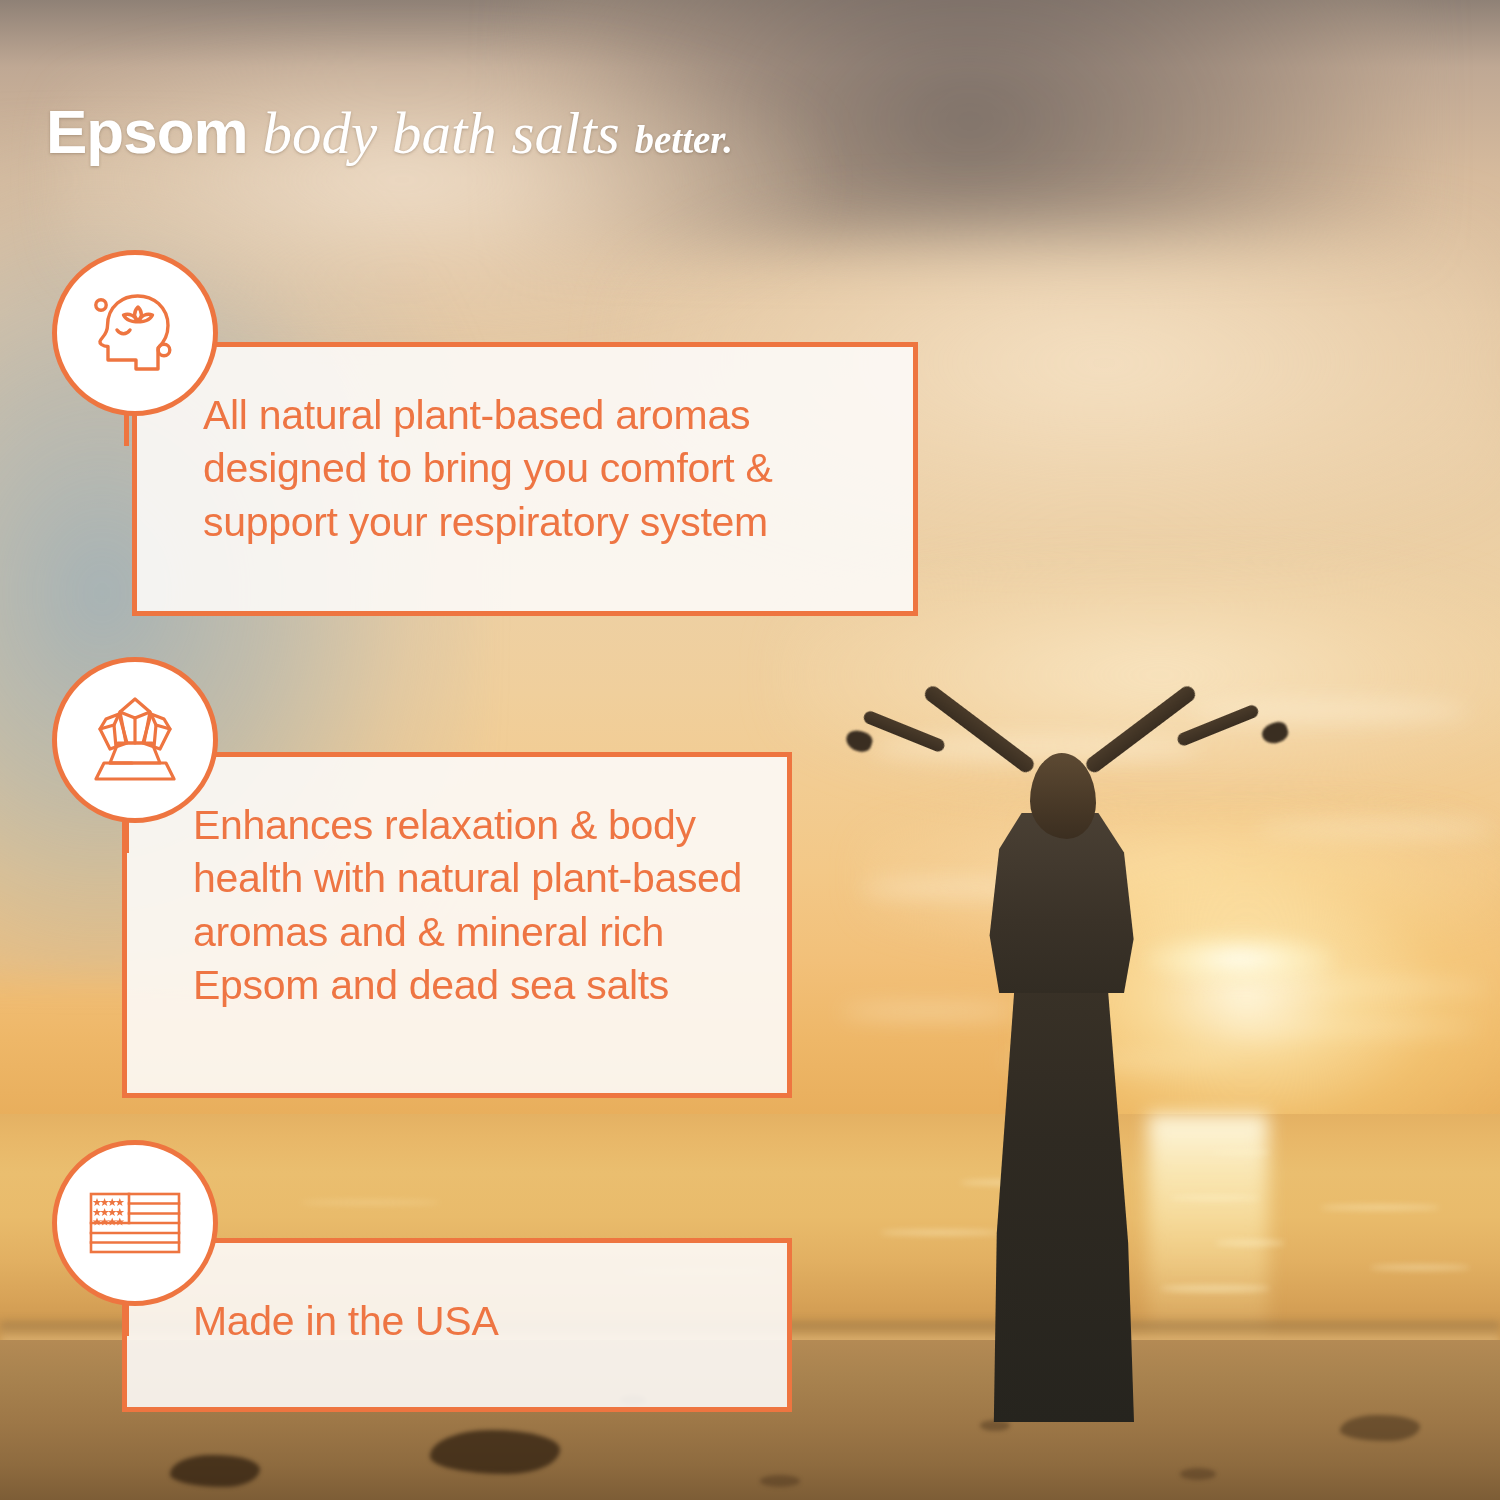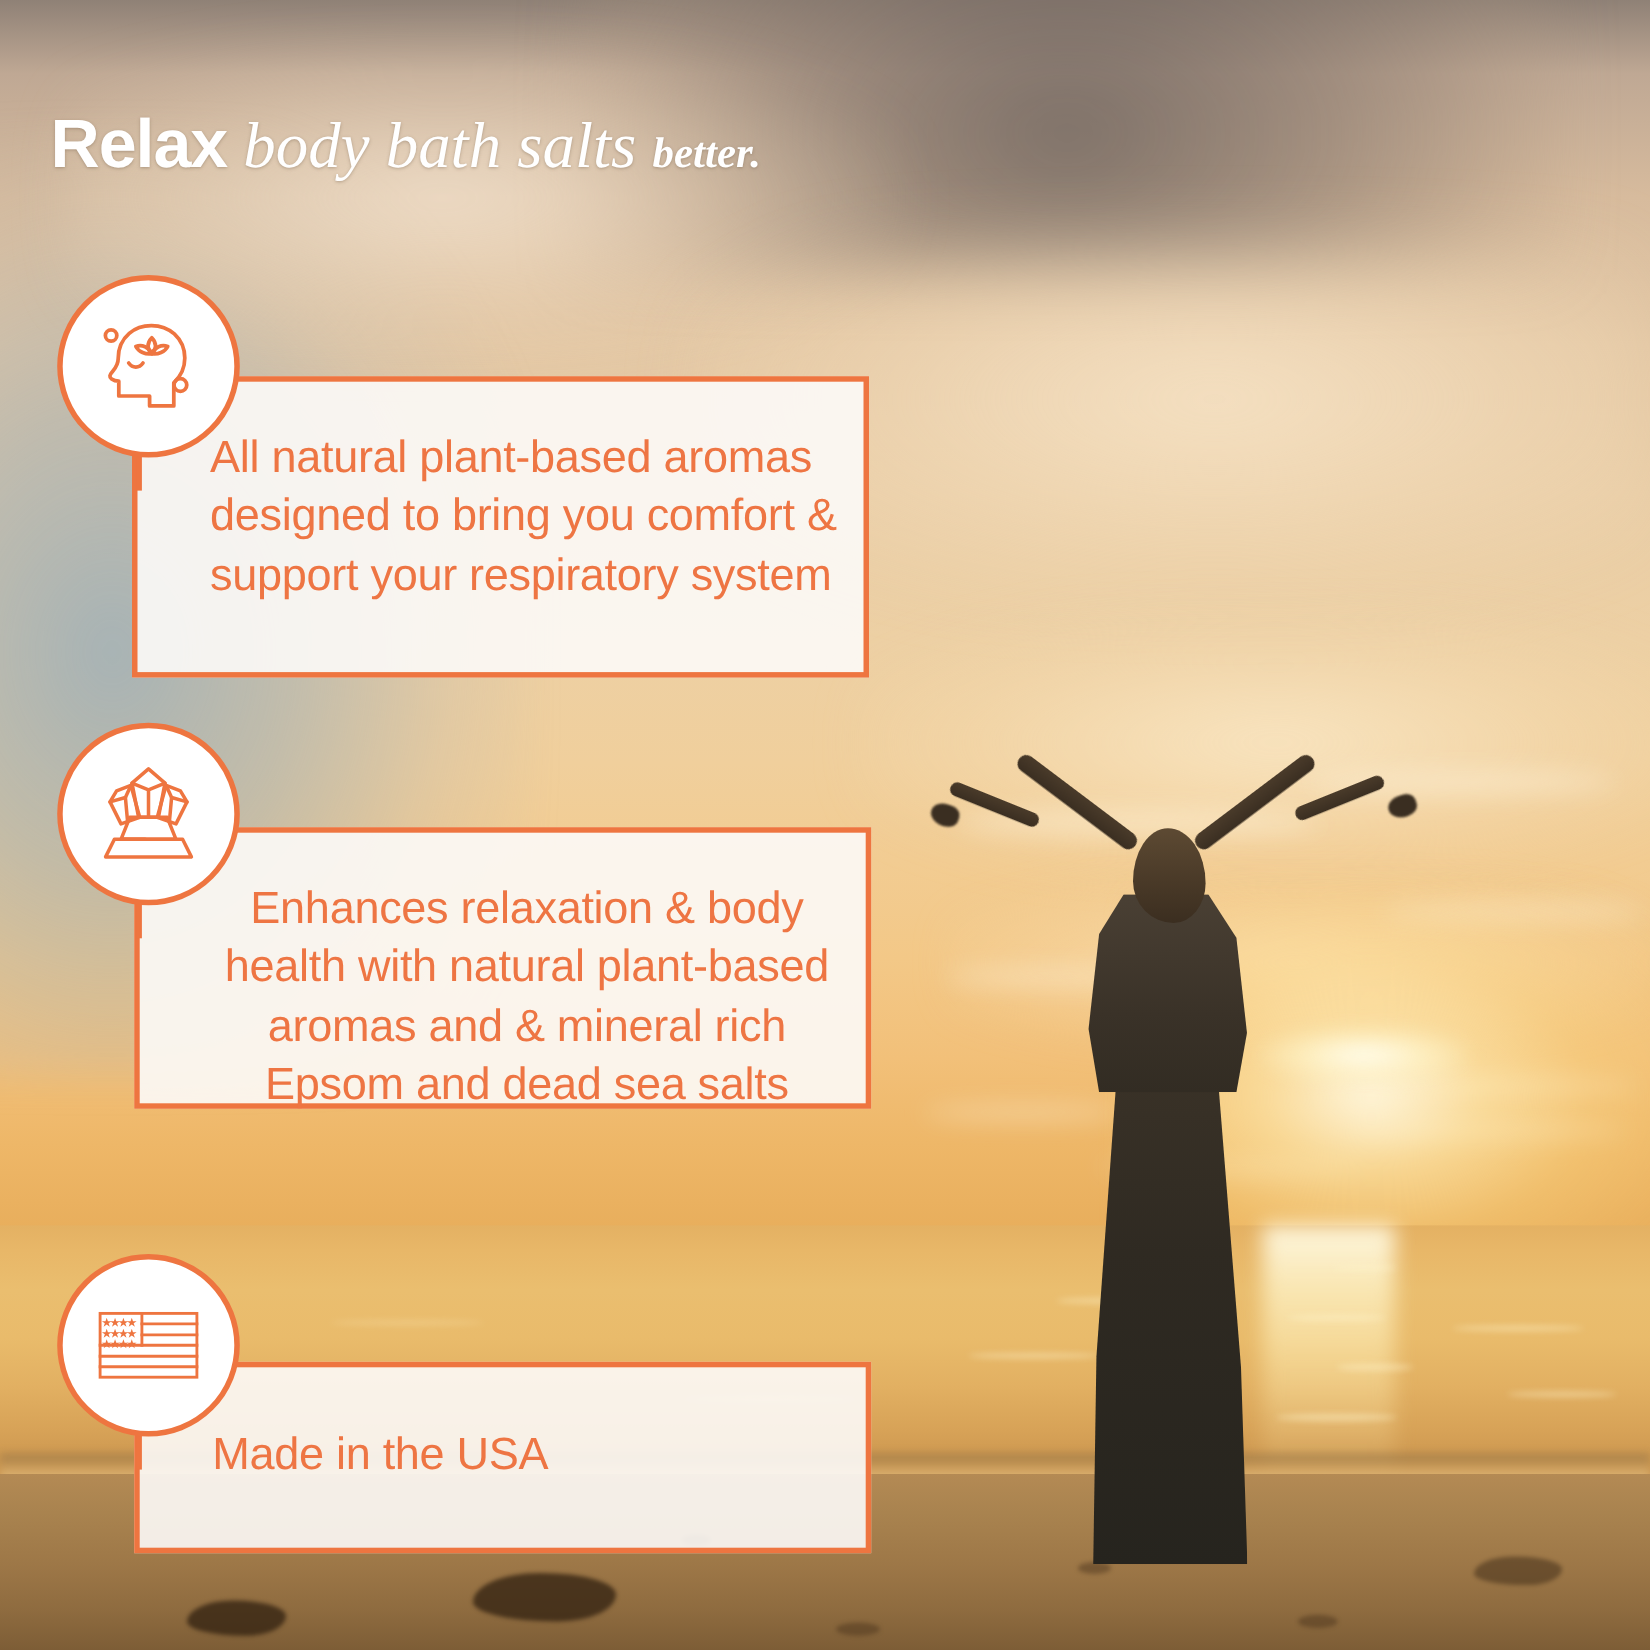--- a/index.html
+++ b/index.html
@@ -301,27 +301,27 @@
     display: flex;
     align-items: center;
     justify-content: center;
   }
   .badge svg { display: block; }
 
   
   #feature-1 { left: 0; top: 0; }
   #badge-1 { left: 52px; top: 250px; width: 166px; height: 166px; }
   #stem-1  { left: 124px; top: 388px; height: 58px; }
-  #card-1  { left: 120px; top: 342px; width: 670px; height: 274px; }
+  #card-1  { left: 132px; top: 342px; width: 786px; height: 274px; }
   #card-1 .card-text { top: 42px; }
 
   
   #badge-2 { left: 52px; top: 657px; width: 166px; height: 166px; }
   #stem-2  { left: 124px; top: 795px; height: 58px; }
-  #card-2  { left: 122px; top: 752px; width: 670px; height: 256px; text-align: center; }
+  #card-2  { left: 122px; top: 752px; width: 670px; height: 346px; }
   #card-2 .card-text { top: 42px; }
 
   
   #badge-3 { left: 52px; top: 1140px; width: 166px; height: 166px; }
   #stem-3  { left: 124px; top: 1278px; height: 58px; }
   #card-3  { left: 122px; top: 1238px; width: 670px; height: 174px; }
   #card-3 .card-text { top: 52px; }
 </style>
 </head>
 <body>
@@ -381,21 +381,21 @@
       <div class="w-arm w-armR"></div>
       <div class="w-arm w-armR2"></div>
       <div class="w-hand w-handR"></div>
       <div class="w-skirt"></div>
       <div class="w-top"></div>
       <div class="w-head"></div>
     </div>
   </div>
 
   <div class="headline">
-    <span class="hl-brand">Relax</span><span class="hl-mid"> body bath salts </span><span class="hl-strong">better.</span>
+    <span class="hl-brand">Epsom</span><span class="hl-mid"> body bath salts </span><span class="hl-strong">better.</span>
   </div>
 
   <div class="feature" id="feature-1">
     <div class="card" id="card-1">
       <div class="card-text">All natural plant-based aromas designed to bring you comfort &amp; support your respiratory system</div>
     </div>
     <div class="stem" id="stem-1"></div>
     <div class="badge" id="badge-1">
       <svg width="118" height="118" viewBox="0 0 118 118" fill="none" stroke="#ee7540" stroke-width="3.4" stroke-linecap="round" stroke-linejoin="round">
 

